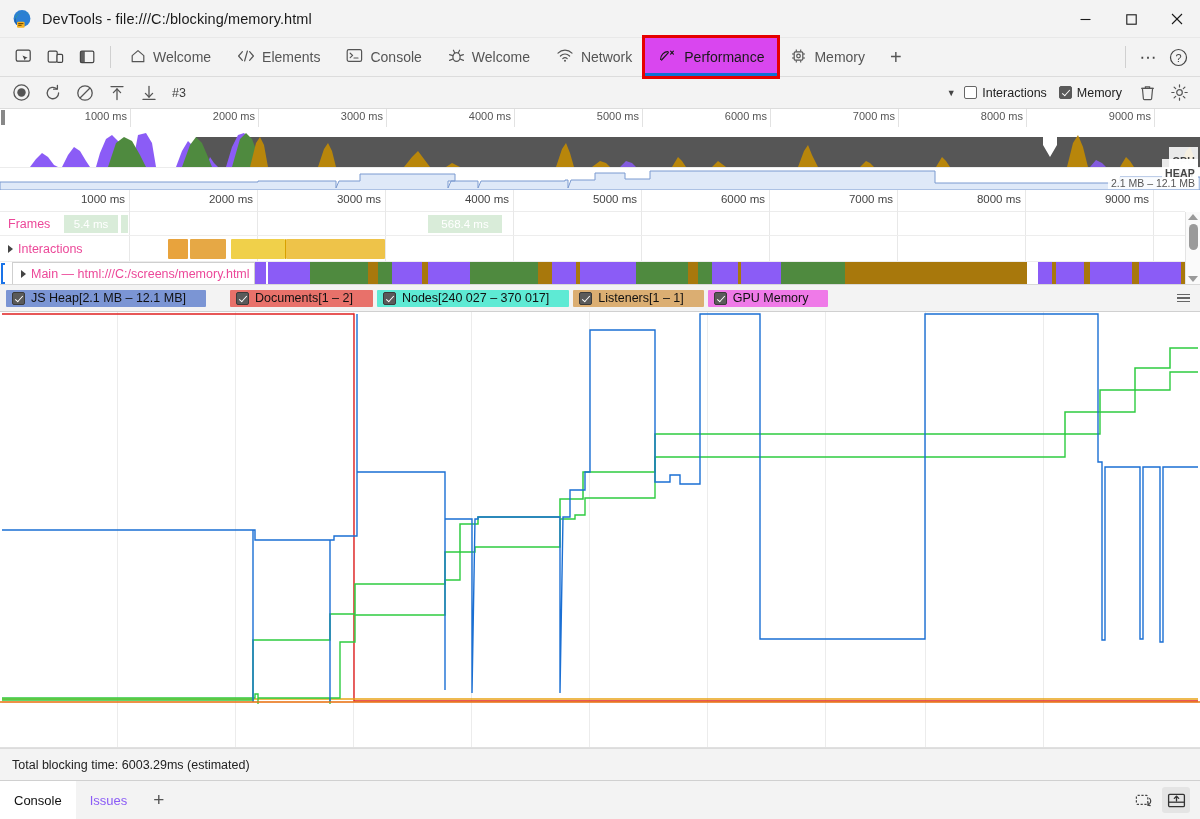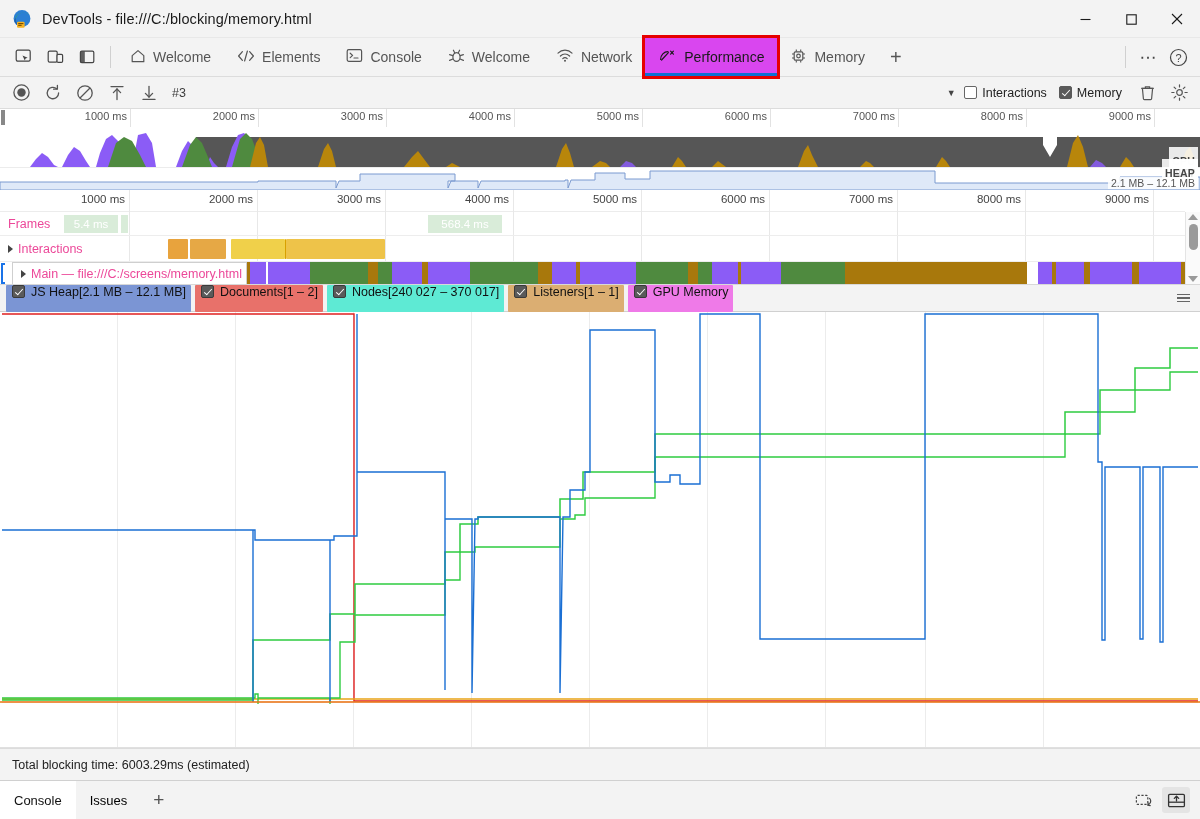--- a/index.html
+++ b/index.html
@@ -113,42 +113,42 @@
   .vs-up { border-bottom: 6px solid #9a9a9a; }
   .vs-down { border-top: 6px solid #9a9a9a; }
   .vs-thumb { width: 9px; height: 26px; background: #9a9a9a; border-radius: 5px; }
 
   
   .counters-legend {
     height: 27px; display: flex; align-items: center; gap: 0px;
     background: #f3f3f3; border-bottom: 1px solid #d0d0d0; padding-left: 6px; position: relative;
   }
   .chip {
-    display: flex; gap: 6px; height: 27px; padding: 0 5px 0 6px;
+    display: flex; align-items: center; gap: 6px; height: 17px; padding: 0 20px 0 6px;
     font-size: 12.5px; color: #111; margin-right: 4px; border-radius: 1px; white-space: nowrap;
   }
   .chip .cbox { border-color: #3a3a3a; }
   .legend-menu { margin-left: auto; padding-right: 10px; display: flex; flex-direction: column; gap: 2px; }
   .legend-menu i { display: block; width: 13px; height: 1.5px; background: #666; }
 
   
   .counters { position: relative; flex: 1; background: #fff; border-bottom: 1px solid #e0e0e0; overflow: hidden; }
   .cg-grid { position: absolute; top: 0; bottom: 0; border-right: 1px solid #ececec; }
 
   
   .statusbar {
     height: 32px; display: flex; align-items: center; padding-left: 12px;
     font-size: 12.5px; color: #222; background: #f3f3f3; border-top: 1px solid #dcdcdc;
   }
   .drawer {
     height: 39px; display: flex; align-items: stretch;
     background: #f3f3f3; border-top: 1px solid #d0d0d0;
   }
   .dtab {
-    display: flex; align-items: center; padding: 0 14px; font-size: 13px; color: #000000;
+    display: flex; align-items: center; padding: 0 14px; font-size: 13px; color: #8b5cf6;
   }
   .dtab.active { background: #fff; color: #111; }
   .dplus { display: flex; align-items: center; padding: 0 12px; font-size: 19px; color: #555; font-weight: 300; }
   .drawer-right { margin-left: auto; display: flex; align-items: center; gap: 4px; padding-right: 10px; }
   .dock-btn { width: 28px; height: 26px; display: flex; align-items: center; justify-content: center; border-radius: 3px; }
   .dock-btn.sel { background: #e4e4e4; }
 </style>
 </head>
 <body>
 
@@ -560,37 +560,37 @@
           <rect x="1132" y="0" width="7" height="23"></rect>
           <rect x="1181" y="0" width="4" height="23"></rect>
         </g>
         <g fill="#565656">
           <rect x="565" y="0" width="0" height="23"></rect>
         </g>
       </svg>
       <div class="main-sel-marker"></div>
       <div class="track-label" style="border:1px solid #cfcfcf;left:12px;right:auto;background:#fff;">
         <span class="tri"></span>
-        <span>Main — file:///C:/screens/memory.html</span>
+        <span>Main — html:///C:/screens/memory.html</span>
       </div>
     </div>
 
     <div class="vscroll">
       <div class="vs-arrow vs-up"></div>
       <div class="vs-thumb" style="margin-top:-22px;"></div>
       <div class="vs-arrow vs-down"></div>
     </div>
   </div>
 
   <div class="counters-legend">
     <div class="chip" style="background:#7b95d4;">
       <span class="cbox checked"></span>
       <span>JS Heap[2.1 MB – 12.1 MB]</span>
     </div>
-    <div class="chip" style="background:#e8716a;">
+    <div class="chip" style="background:#e8716a;margin-left:20px;">
       <span class="cbox checked"></span>
       <span>Documents[1 – 2]</span>
     </div>
     <div class="chip" style="background:#5eead4;">
       <span class="cbox checked"></span>
       <span>Nodes[240 027 – 370 017]</span>
     </div>
     <div class="chip" style="background:#dbae72;">
       <span class="cbox checked"></span>
       <span>Listeners[1 – 1]</span>

